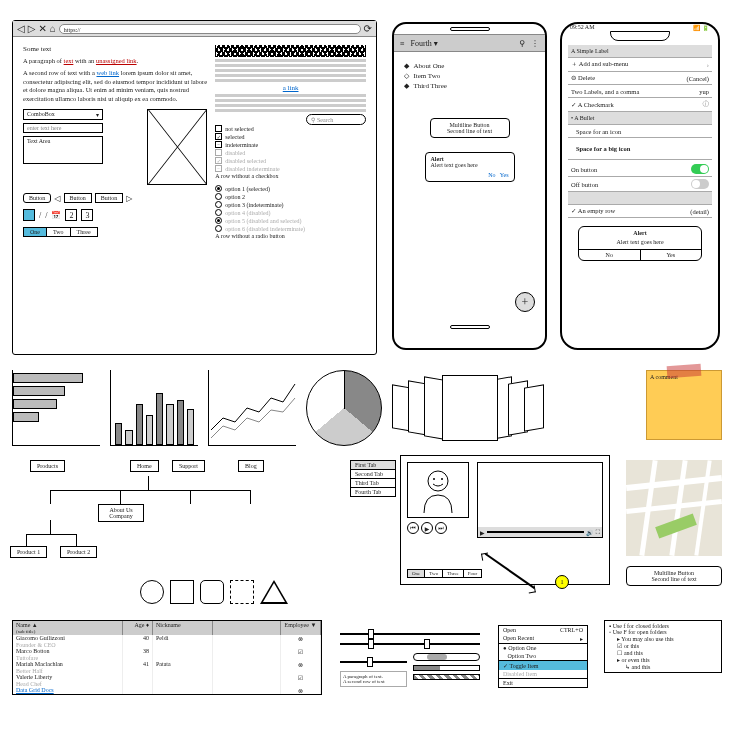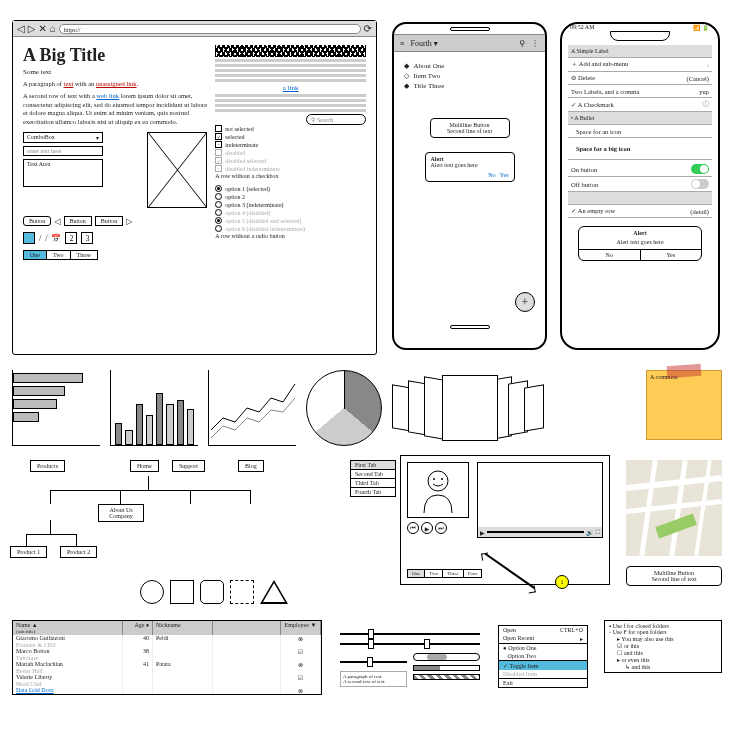--- a/index.html
+++ b/index.html
@@ -182,21 +182,20 @@
   <div class="urlrow">
     <span>◁</span>
     <span>▷</span>
     <span>✕</span>
     <span>⌂</span>
     <div class="urlbox">https://</div>
     <span>⟳</span>
   </div>
   <div class="content">
     <div class="colL">
-      <div class="big">A Big Title</div>
       <div class="small">Some text</div>
       <div class="para"><span>A paragraph of </span><a>text</a><span> with an </span><a>unassigned link</a><span>.</span></div>
       <div class="para"><span>A second row of text with a </span><span class="u link">web link</span><span> lorem ipsum dolor sit amet, consectetur adipiscing elit, sed do eiusmod tempor incididunt ut labore et dolore magna aliqua. Ut enim ad minim veniam, quis nostrud exercitation ullamco laboris nisi ut aliquip ex ea commodo.</span></div>
       <div class="texwrap">
         <div class="fields">
           <div class="combo">
               <span>ComboBox</span>
               <span>▾</span>
             </div>
           <div class="tinput">enter text here</div>
@@ -312,21 +311,21 @@
     <div class="bullet">
         <span>◆</span>
         <span>About One</span>
       </div>
     <div class="bullet">
         <span>◇</span>
         <span>Item Two</span>
       </div>
     <div class="bullet">
         <span>◆</span>
-        <span>Title Three</span>
+        <span>Third Three</span>
       </div>
     <div class="mbtn">
       <div>Multiline Button</div>
       <div>Second line of text</div>
     </div>
     <div class="alertbox">
       <div style="font-weight:bold">Alert</div>
       <div>Alert text goes here</div>
       <div class="ab"><span>No</span> &nbsp; <span>Yes</span></div>
     </div>

